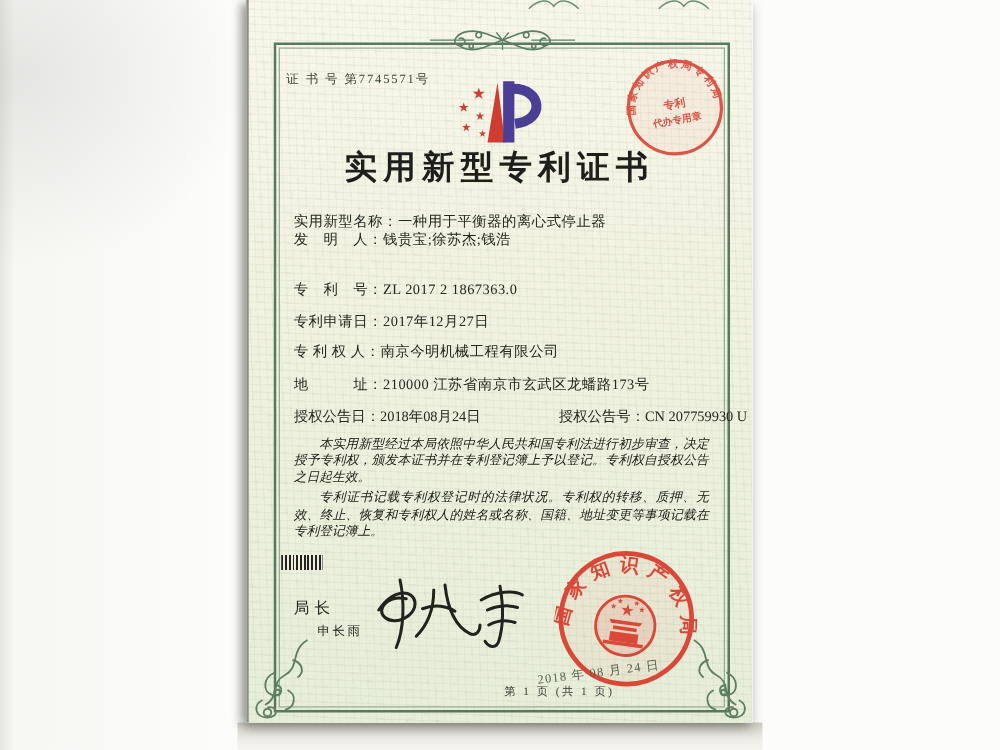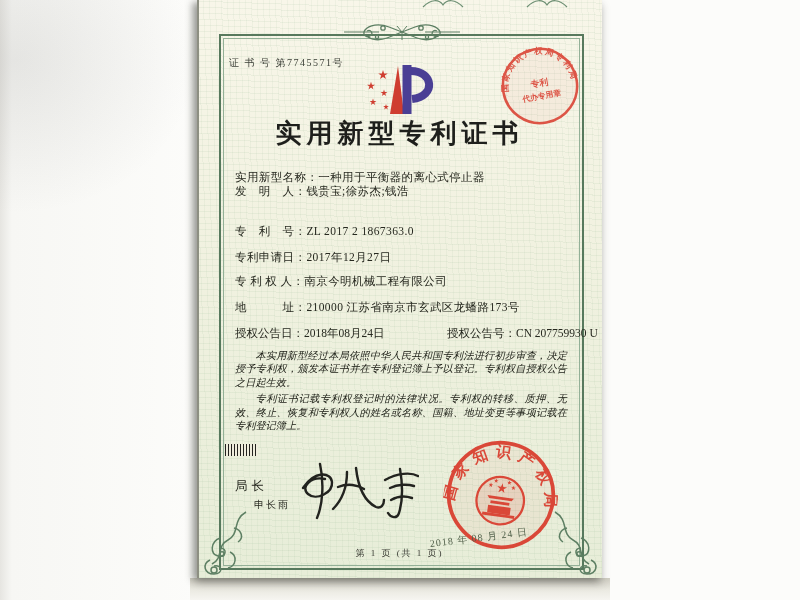--- a/index.html
+++ b/index.html
@@ -59,21 +59,21 @@
   .signature{position:absolute;left:88px;top:456px;width:132px;height:70px;}
 
   .seal-main{position:absolute;left:245px;top:438px;width:114px;height:114px;
     opacity:.92;transform:rotate(8deg);}
   .seal-small{position:absolute;left:300px;top:45px;width:82px;height:82px;
     opacity:.85;transform:rotate(-10deg);}
   .seal-date{position:absolute;left:231px;top:537px;font-size:10px;letter-spacing:1px;
     color:#54624c;transform:rotate(-7deg);transform-origin:left center;white-space:nowrap;}
 
   .footer{position:absolute;left:20px;top:547px;width:361px;text-align:center;
-    font-size:9px;letter-spacing:2px;color:#3a3c34;}
+    font-size:9px;letter-spacing:2px;color:#3a3c34;padding-left:48px;}
 
   .orn-top{position:absolute;left:140px;top:18px;width:126px;height:30px;}
   .orn-cut-a{position:absolute;left:222px;top:-3px;width:44px;height:12px;}
   .orn-cut-b{position:absolute;left:326px;top:-3px;width:44px;height:12px;}
   .flourish{position:absolute;width:50px;height:68px;}
   .fl-bl{left:1px;top:508px;}
   .fl-br{left:352px;top:508px;transform:scaleX(-1);}
 </style>
 </head>
 <body>

